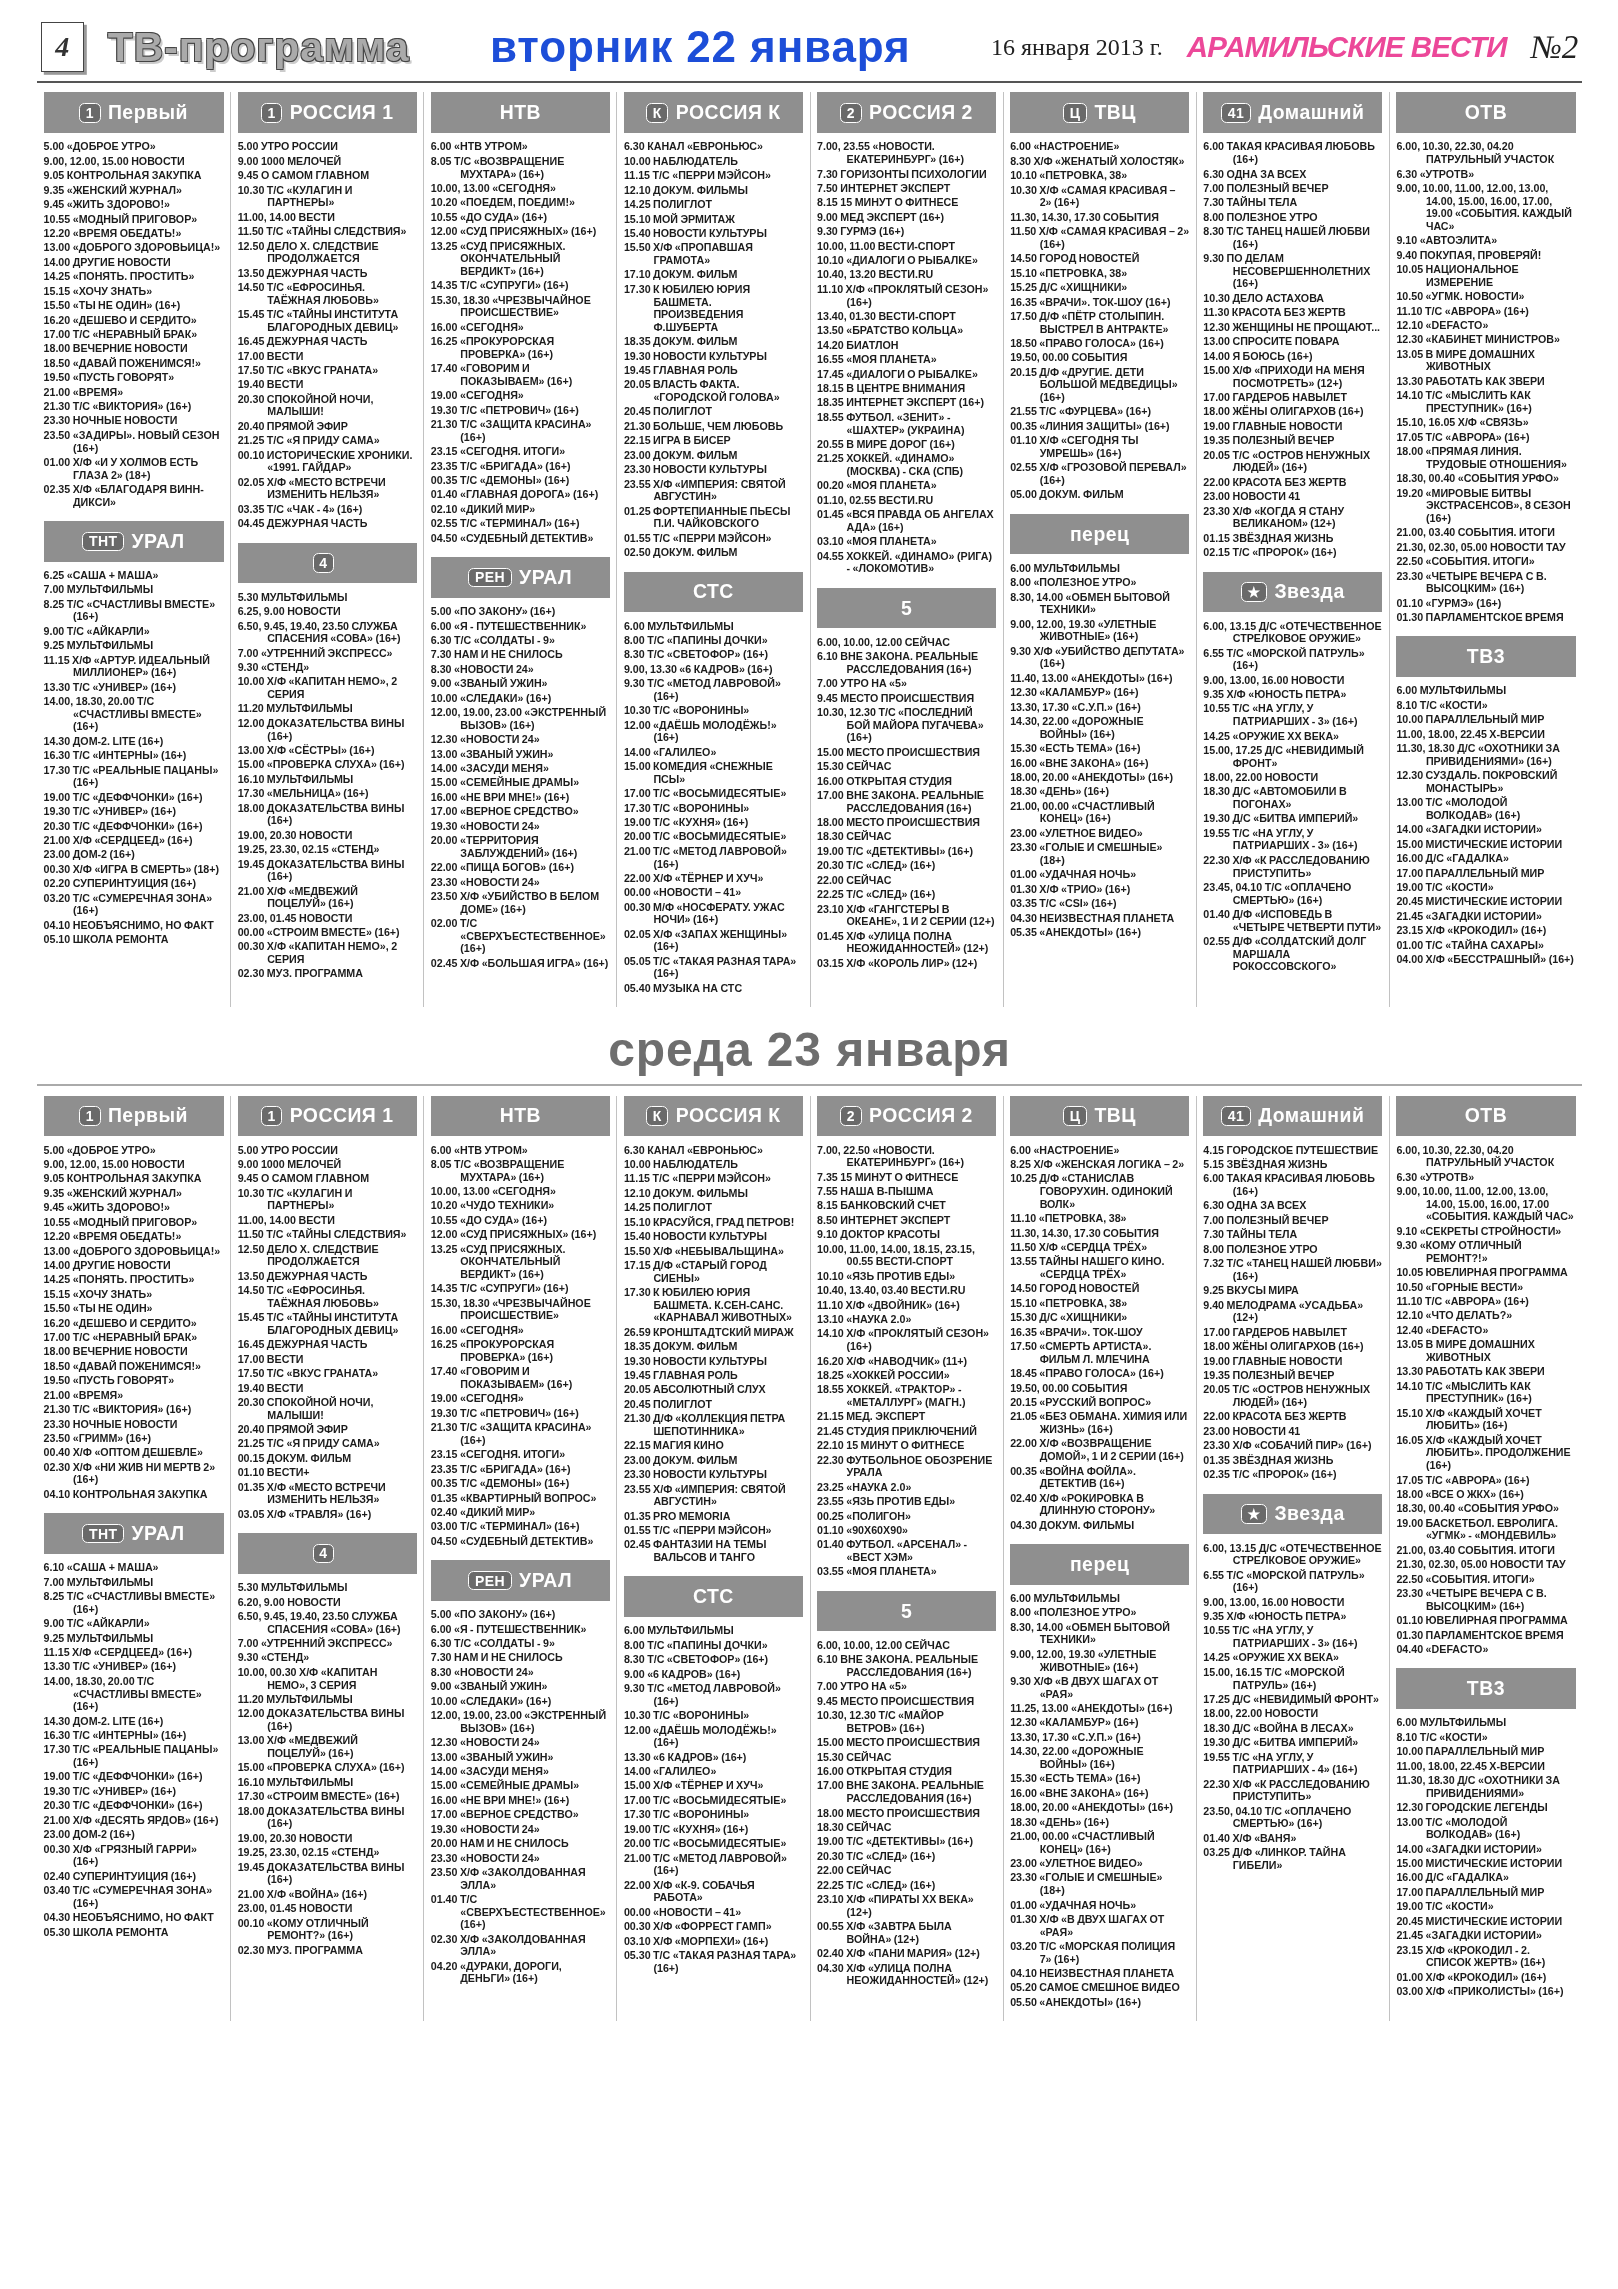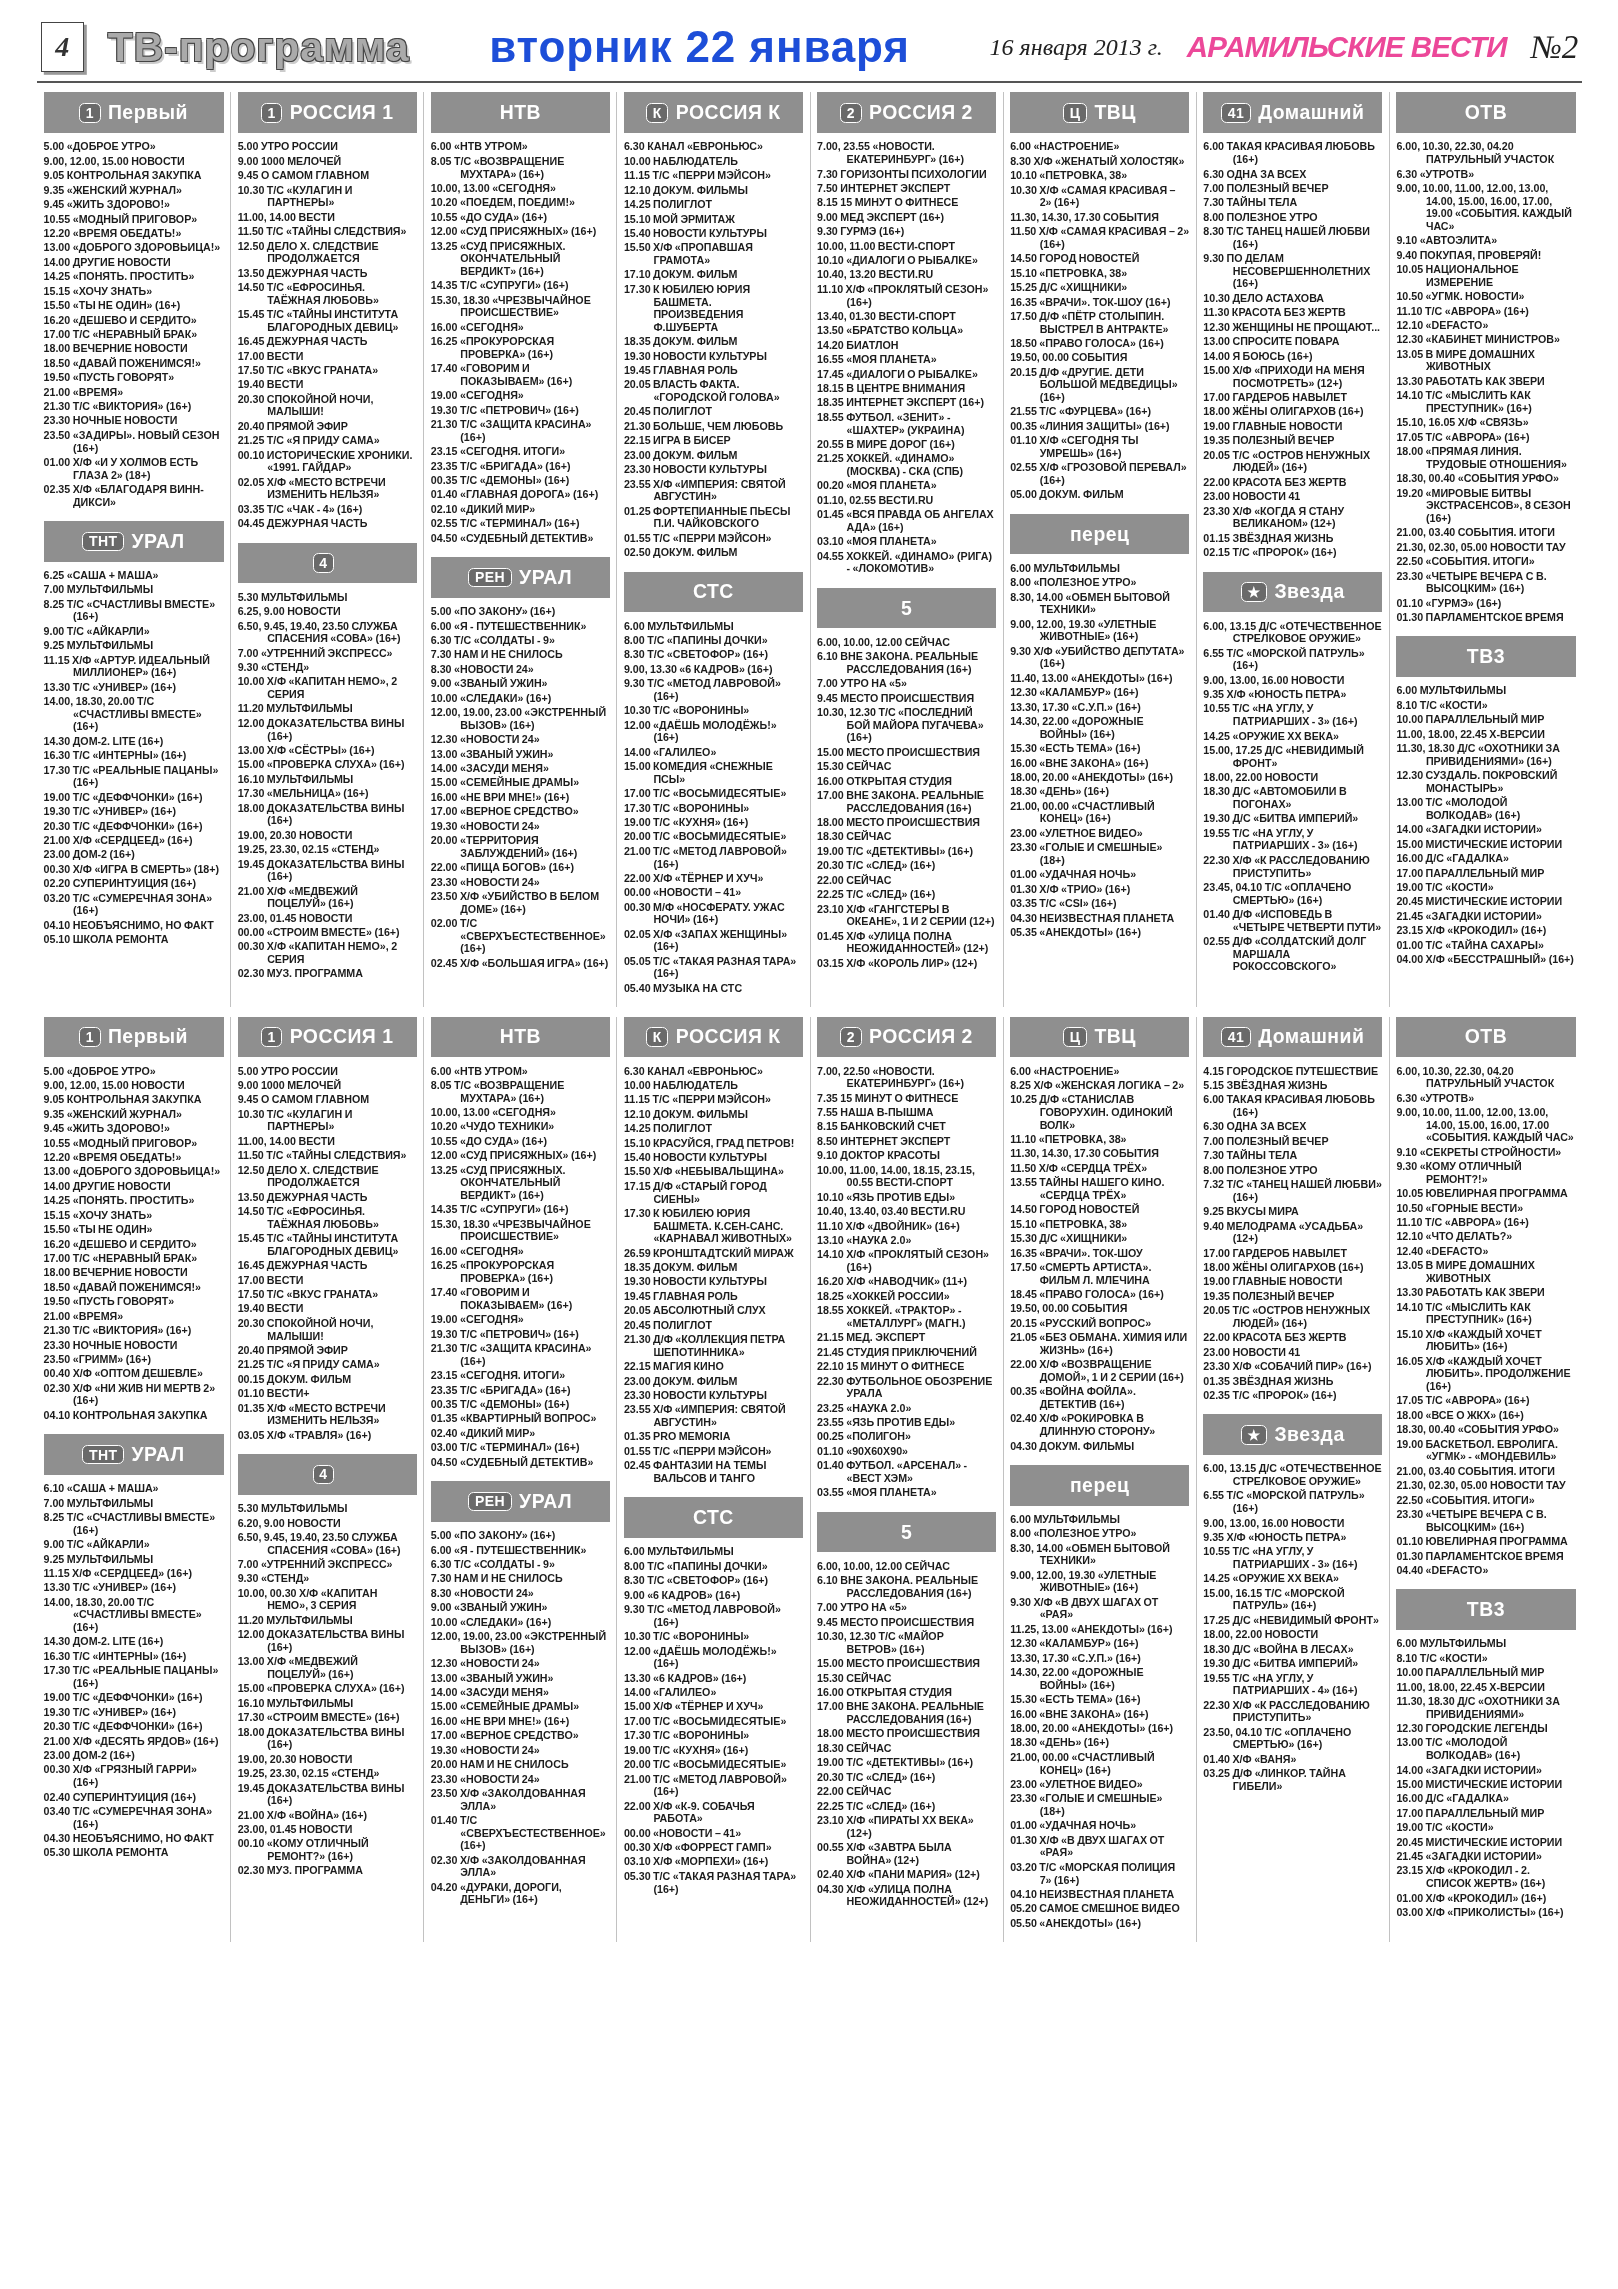--- a/index.html
+++ b/index.html
@@ -5,21 +5,21 @@
   html,body{margin:0;padding:0;background:#fff;}
   body{width:1619px;height:2290px;font-family:"Liberation Sans",sans-serif;color:#1e1e1e;overflow:hidden;}
   .page{padding:16.6px 37px 9.2px 37px;}
   
   .masthead{display:flex;align-items:center;gap:24px;border-bottom:2.8px double #555;padding:5.5px 3.7px 9.2px 3.7px;}
   .pagenum{width:41px;height:48px;border:1.8px solid #444;box-shadow:2.8px 2.8px 0 #999;display:flex;align-items:center;justify-content:center;
     font-family:"Liberation Serif",serif;font-size:28px;font-style:italic;font-weight:bold;color:#333;}
   .tvprog{font-size:41px;font-weight:800;letter-spacing:0.9px;color:#aaa;
     text-shadow:-0.9px -0.9px 0 #444,0.9px -0.9px 0 #444,-0.9px 0.9px 0 #444,0.9px 0.9px 0 #444,2.8px 2.8px 0 #ccc;}
   .dayname{font-size:44px;font-weight:800;color:#1d4ed8;letter-spacing:0.9px;flex:1;text-align:center;}
-  .issuedate{font-family:"Liberation Serif",serif;font-style:italic;font-size:24px;color:#222;white-space:nowrap;}
+  .issuedate{font-family:"Liberation Serif",serif;font-size:24px;color:#222;white-space:nowrap;}
   .paper{font-size:29.5px;font-weight:800;font-style:italic;letter-spacing:-0.9px;color:#ec4899;white-space:nowrap;}
   .issueno{font-family:"Liberation Serif",serif;font-style:italic;font-size:33px;color:#222;white-space:nowrap;}
   
   .dayband{text-align:center;font-size:48px;font-weight:800;color:#6e6e6e;letter-spacing:0.9px;
     padding:9.2px 0 7.4px 0;border-bottom:2.8px solid #aaa;margin:5.5px 0 9.2px 0;}
   
   .grid{display:grid;grid-template-columns:repeat(8,1fr);margin-top:9.2px;}
   .col{padding:0 6.5px;display:flex;flex-direction:column;}
   .col + .col{border-left:0.9px solid #c2c2c2;}
   .chan{margin-bottom:11px;}
@@ -528,20 +528,21 @@
             <p class="line">20.45 МИСТИЧЕСКИЕ ИСТОРИИ</p>
             <p class="line">21.45 «ЗАГАДКИ ИСТОРИИ»</p>
             <p class="line">23.15 Х/Ф «КРОКОДИЛ» (16+)</p>
             <p class="line">01.00 Т/С «ТАЙНА САХАРЫ»</p>
             <p class="line">04.00 Х/Ф «БЕССТРАШНЫЙ» (16+)</p>
           </div>
   </div>
 </div>
     </div>
 
+  <div class="dayband">среда 23 января</div>
 
   <div class="grid">
       <div class="col">
   <div class="chan">
     <div class="chanbar">
       <span class="logo">1</span>
       <span>Первый</span>
     </div>
     <div>
             <p class="line">5.00 «ДОБРОЕ УТРО»</p>

